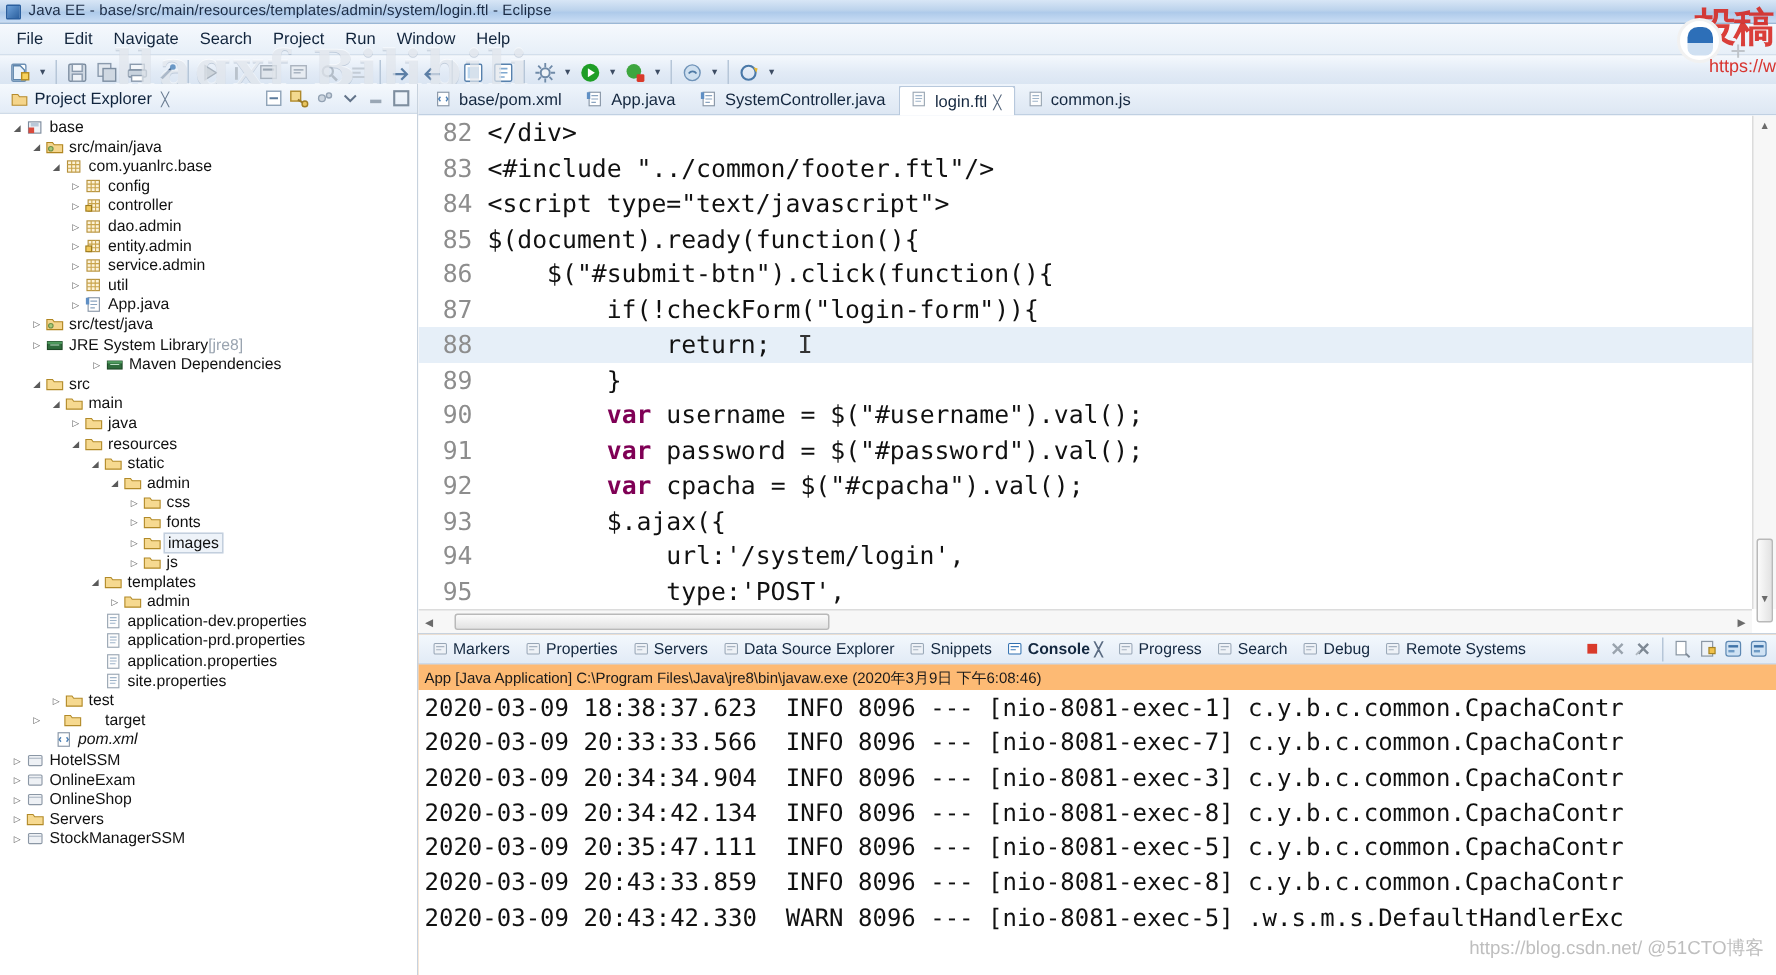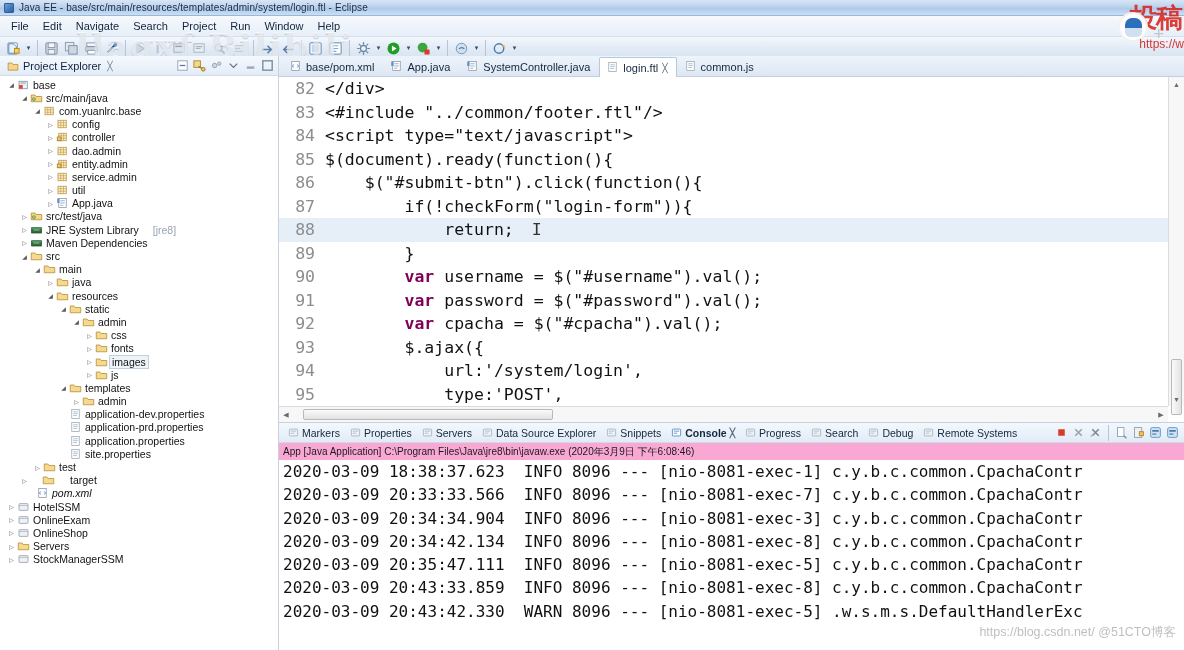--- a/index.html
+++ b/index.html
@@ -160,21 +160,21 @@
   .hscroll .thumb {
     position: absolute; top: 2px; bottom: 2px; left: 24px; width: 250px;
     background: linear-gradient(to bottom, #fbfbfb, #e2e2e2);
     border: 1px solid #b9b9b9; border-radius: 2px;
   }
   .hscroll .arr { position: absolute; top: 0; bottom: 0; width: 14px; display: flex; align-items: center; justify-content: center; font-size: 7px; color: #6b6b6b; }
 
   
   .console-area {
     position: absolute; left: 279px; right: 0; top: 366px; bottom: 0;
-    background: #f9a8d4; border-top: 1px solid #c7d2de;
+    background: #fdba74; border-top: 1px solid #c7d2de;
     display: flex; flex-direction: column;
   }
   .console-tabbar {
     height: 20px;
     background: linear-gradient(to bottom, #f3f8fd, #e2ebf6);
     border-bottom: 1px solid #cddaea;
     display: flex; align-items: center; padding-left: 4px;
     overflow: hidden;
   }
   .ctab {
@@ -569,23 +569,23 @@
           <div class="tnode" style="padding-left: 19px;">
             <span class="twist">▷</span>
             <span class="tico">
               <svg width="13" height="12" viewBox="0 0 16 16">
                 <rect x="1.5" y="5" width="13" height="7" fill="#2f6b3c" stroke="#1f4827"></rect>
                 <rect x="1.5" y="5" width="13" height="2" fill="#4f9a5e"></rect>
                 <path d="M4 8h8" stroke="#bcdcc4" stroke-width="1"></path>
               </svg>
             </span>
             <span class="tlabel">JRE System Library</span>
-            <span class="tlabel dim" style="margin-left: 14px;">[jre8]</span>
-          </div>
-          <div class="tnode" style="padding-left: 19px;">
+            <span class="tlabel dim" style="margin-left: 0;">[jre8]</span>
+          </div>
+          <div class="tnode" style="padding-left: 19px; margin-left: 40px;">
             <span class="twist">▷</span>
             <span class="tico">
               <svg width="13" height="12" viewBox="0 0 16 16">
                 <rect x="1.5" y="5" width="13" height="7" fill="#2f6b3c" stroke="#1f4827"></rect>
                 <rect x="1.5" y="5" width="13" height="2" fill="#4f9a5e"></rect>
                 <path d="M4 8h8" stroke="#bcdcc4" stroke-width="1"></path>
               </svg>
             </span>
             <span class="tlabel">Maven Dependencies</span>
           </div>

